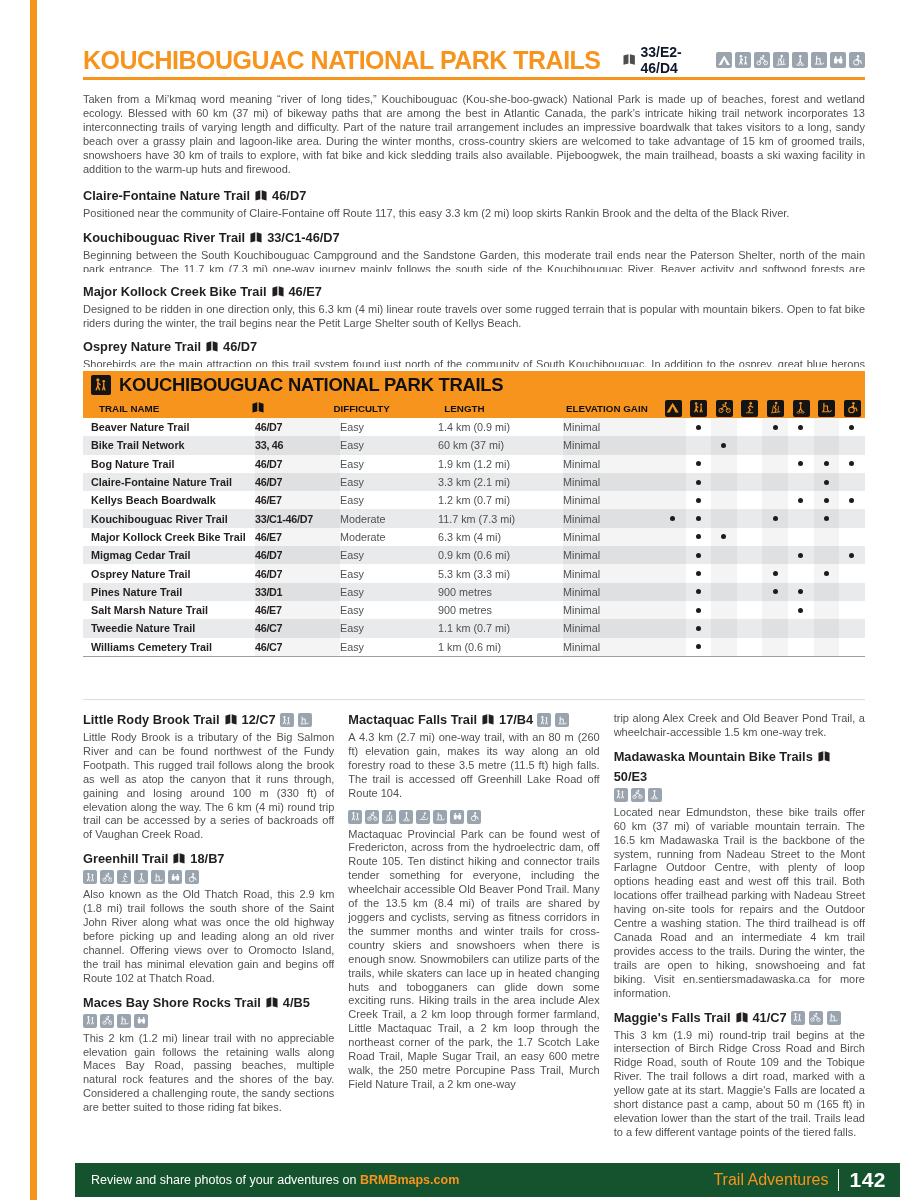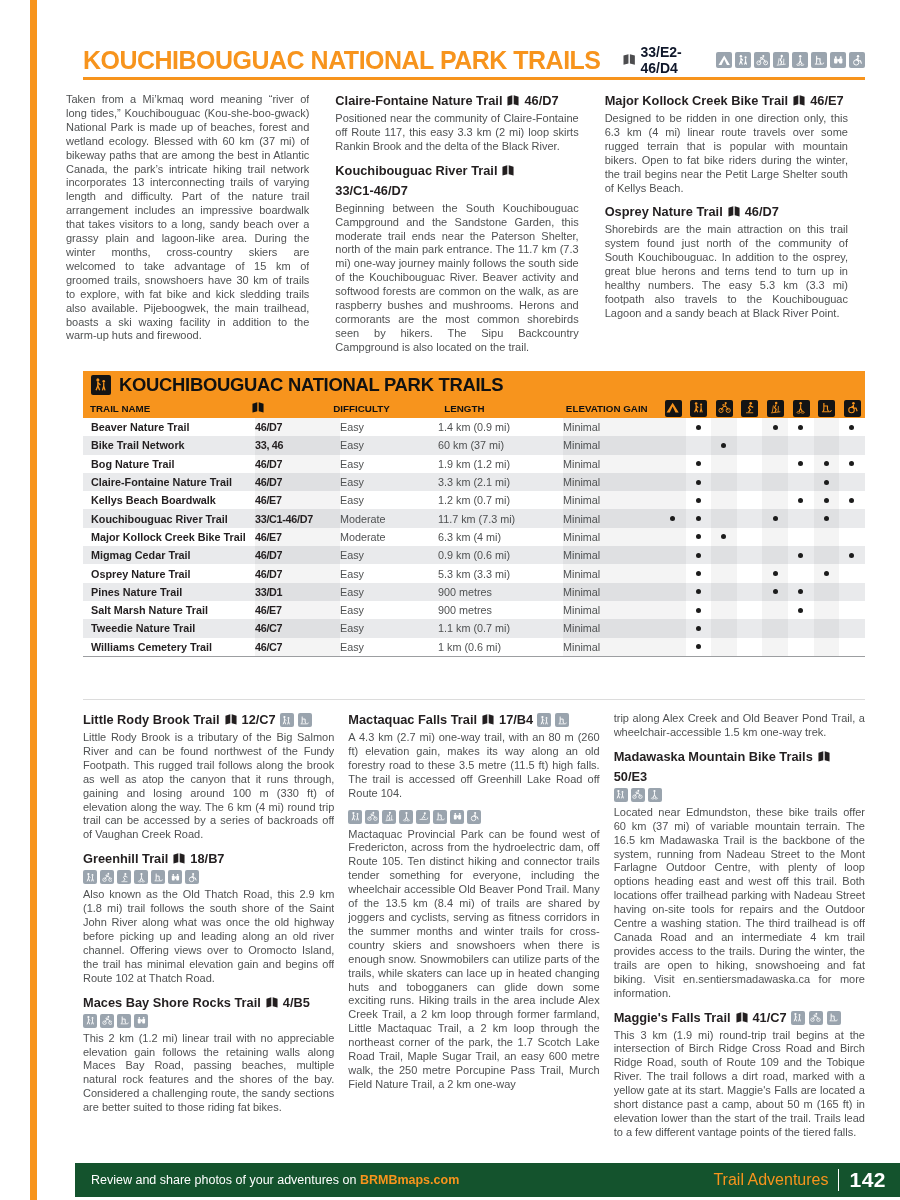--- a/index.html
+++ b/index.html
@@ -22,21 +22,21 @@
   .title-rule{position:absolute;left:83px;top:77px;width:782px;height:3px;background:#f7941d;}
 
   
   .act-icon{display:inline-flex;align-items:center;justify-content:center;border-radius:2px;flex:0 0 auto;}
   .act-icon svg{width:78%;height:78%;}
   .gray-ic{background:#9aa4ae;color:#ffffff;width:16px;height:16px;}
   .gray-ic.small{width:14px;height:14px;}
   .black-ic{background:#141414;color:#f7941d;width:17px;height:17px;}
 
   
-  .cols-top{position:absolute;left:66px;top:93px;width:782px;height:274px;display:flex;gap:26px;}
+  .cols-top{position:absolute;left:83px;top:93px;width:782px;height:274px;display:flex;gap:12px;flex-direction:column;}
   .cols-bottom{position:absolute;left:83px;top:712px;width:782px;height:444px;display:flex;gap:14px;}
   .col{flex:1 1 0;overflow:hidden;}
   .body-text{
     font-size:11px;line-height:13.9px;color:#4f5152;text-align:justify;margin:0 0 9px 0;
   }
   .article h3{
     margin:0 0 3px 0;font-size:12.8px;color:#231f20;font-weight:bold;
     display:flex;align-items:center;flex-wrap:wrap;gap:4px;line-height:16px;
   }
   .article h3 .book{width:14px;height:14px;color:#231f20;flex:0 0 auto;}
@@ -59,21 +59,21 @@
   .c-name{width:172px;padding-left:8px;box-sizing:border-box;font-weight:bold;color:#231f20;}
   .c-map{width:85px;box-sizing:border-box;font-weight:bold;color:#231f20;letter-spacing:-0.3px;}
   .c-diff{width:98px;color:#4f5152;}
   .c-len{width:125px;color:#4f5152;}
   .c-elev{width:97px;color:#4f5152;}
   .band{background:rgba(35,31,32,0.05);height:100%;display:flex;align-items:center;}
   .c-map.band,.c-elev.band{background:rgba(35,31,32,0.05);}
   .act-cell{width:25.6px;height:100%;display:flex;align-items:center;justify-content:center;}
   .act-cell.band{background:rgba(35,31,32,0.05);}
   .dot{width:5px;height:5px;border-radius:50%;background:#1c1c1c;}
-  .head-name{width:172px;padding-left:7px;box-sizing:border-box;}
+  .head-name{width:172px;padding-left:16px;box-sizing:border-box;}
   .head-map{width:85px;display:flex;align-items:center;}
   .head-map svg{width:14px;height:14px;color:#111;}
   .head-diff{width:114px;}
   .head-len{width:125px;}
   .head-elev{width:97px;}
   .head-act{width:25.6px;display:flex;justify-content:center;}
 
   .section-divider{position:absolute;left:83px;top:699px;width:782px;height:1px;background:#dcdcdc;}
 
   

